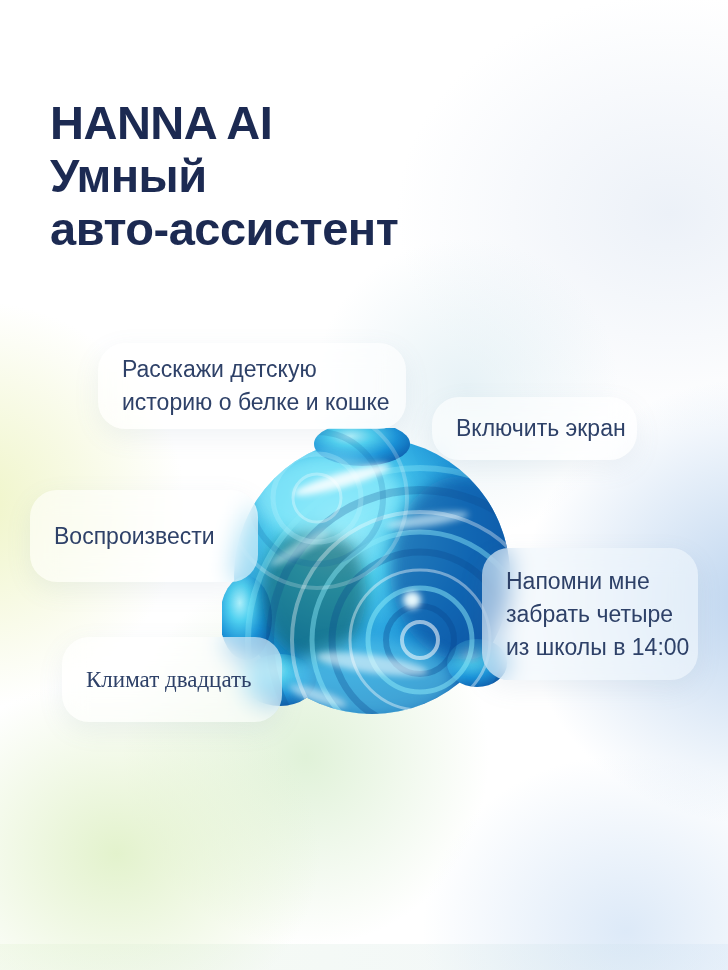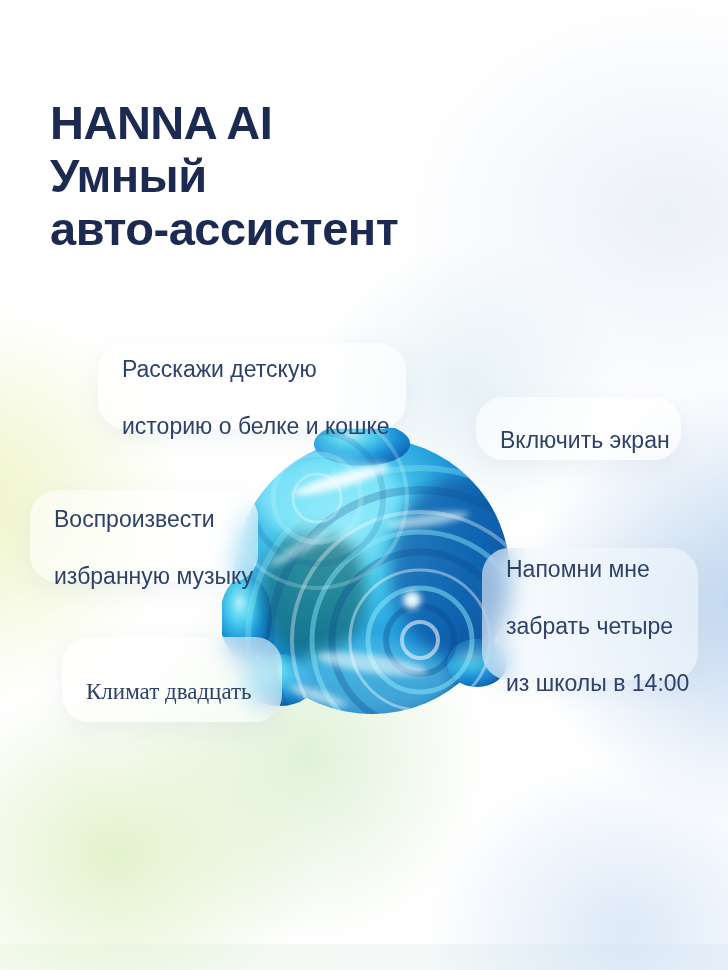--- a/index.html
+++ b/index.html
@@ -40,23 +40,23 @@
     position:absolute;
     background:rgba(255,255,255,0.55);
     -webkit-backdrop-filter:blur(12px) saturate(1.05);
     backdrop-filter:blur(12px) saturate(1.05);
     border-radius:27px;
     box-shadow:0 8px 26px rgba(110,140,170,0.10);
     display:flex;flex-direction:column;justify-content:center;
     padding:0 24px;box-sizing:border-box;
     color:#2e4168;font-size:23px;line-height:33px;
   }
-  .bubble .line{white-space:nowrap;margin-top:24px;}
+  .bubble .line{white-space:nowrap;}
   .b1{left:98px;  top:343px; width:308px; height:86px;}
-  .b2{left:476px; top:397px; width:205px; height:63px;}
+  .b2{left:432px; top:397px; width:205px; height:63px;}
   .b3{left:30px;  top:490px; width:228px; height:92px;}
   .b4{left:482px; top:548px; width:216px; height:132px; background:rgba(240,247,252,0.60);}
   .b5{left:62px;  top:637px; width:220px; height:85px;font-family:Liberation Serif, serif;}
   .b6{left:123px; top:757px; width:262px; height:61px;}
   .b7{left:428px; top:728px; width:245px; height:124px; background:rgba(240,247,252,0.55);}
 </style>
 </head>
 <body>
 
 <div class="canvas">
@@ -141,21 +141,20 @@
     <div class="line">Расскажи детскую</div>
     <div class="line">историю о белке и кошке</div>
   </div>
 
   <div class="bubble b2">
     <div class="line">Включить экран</div>
   </div>
 
   <div class="bubble b3">
     <div class="line">Воспроизвести</div>
-    <div class="line">избранную музыку</div>
   </div>
 
   <div class="bubble b4">
     <div class="line">Напомни мне</div>
     <div class="line">забрать четыре</div>
     <div class="line">из школы в 14:00</div>
   </div>
 
   <div class="bubble b5">
     <div class="line">Климат двадцать</div>

